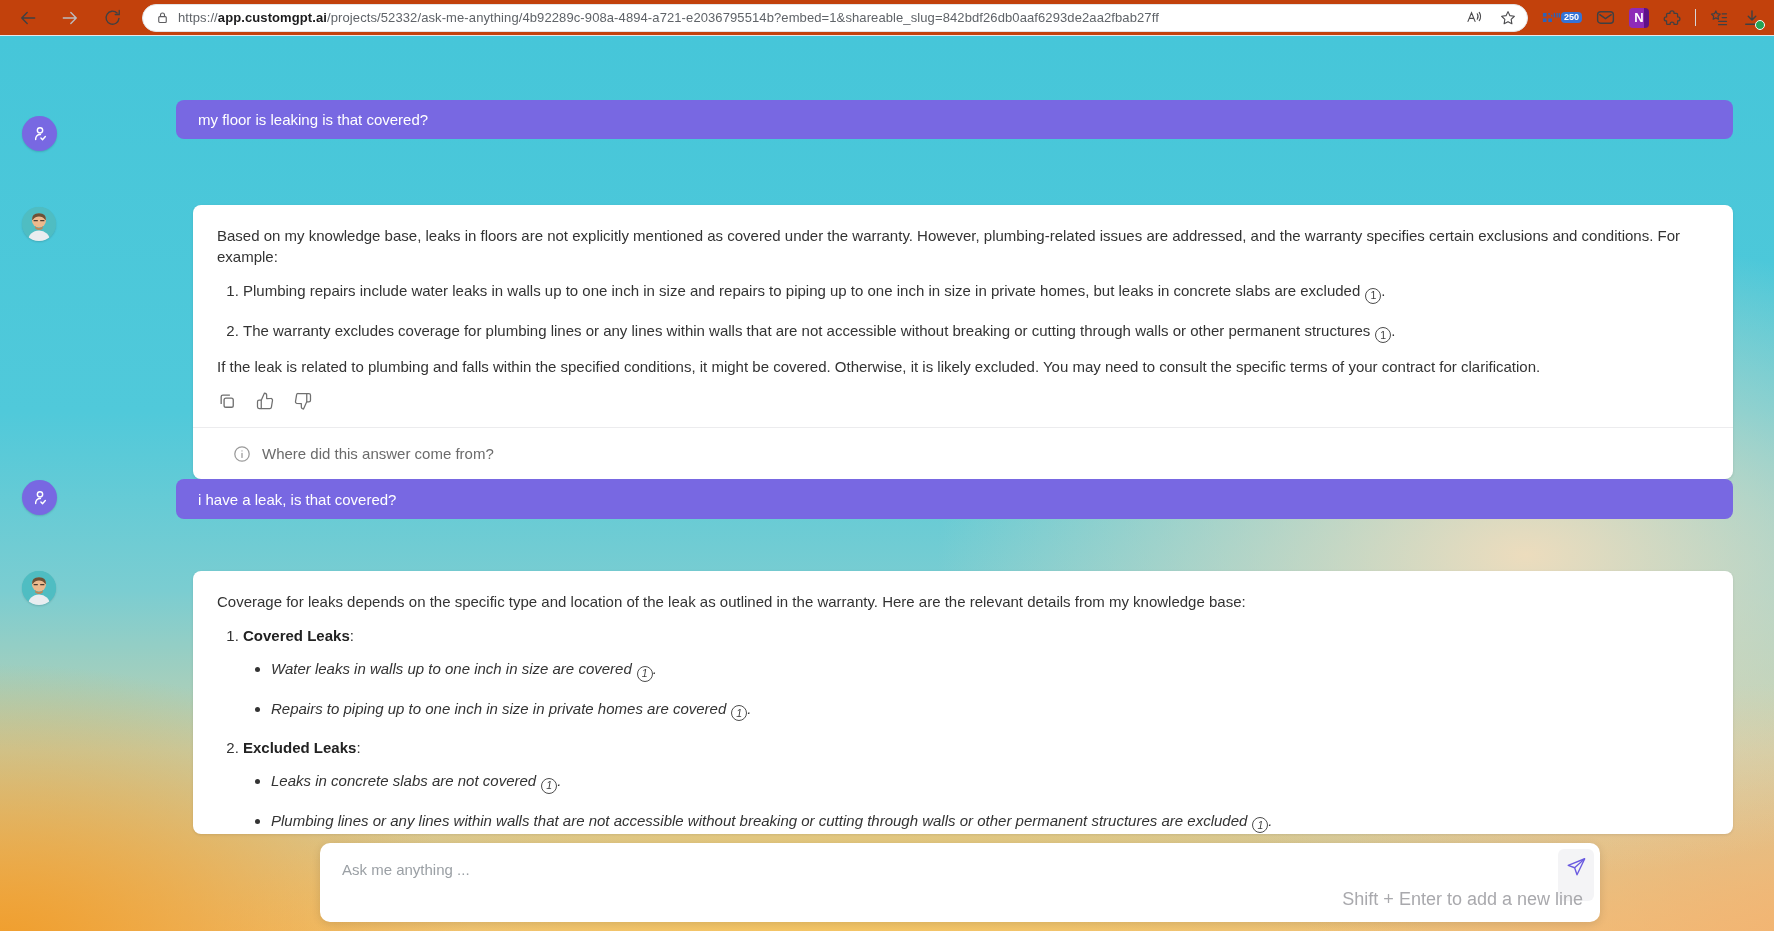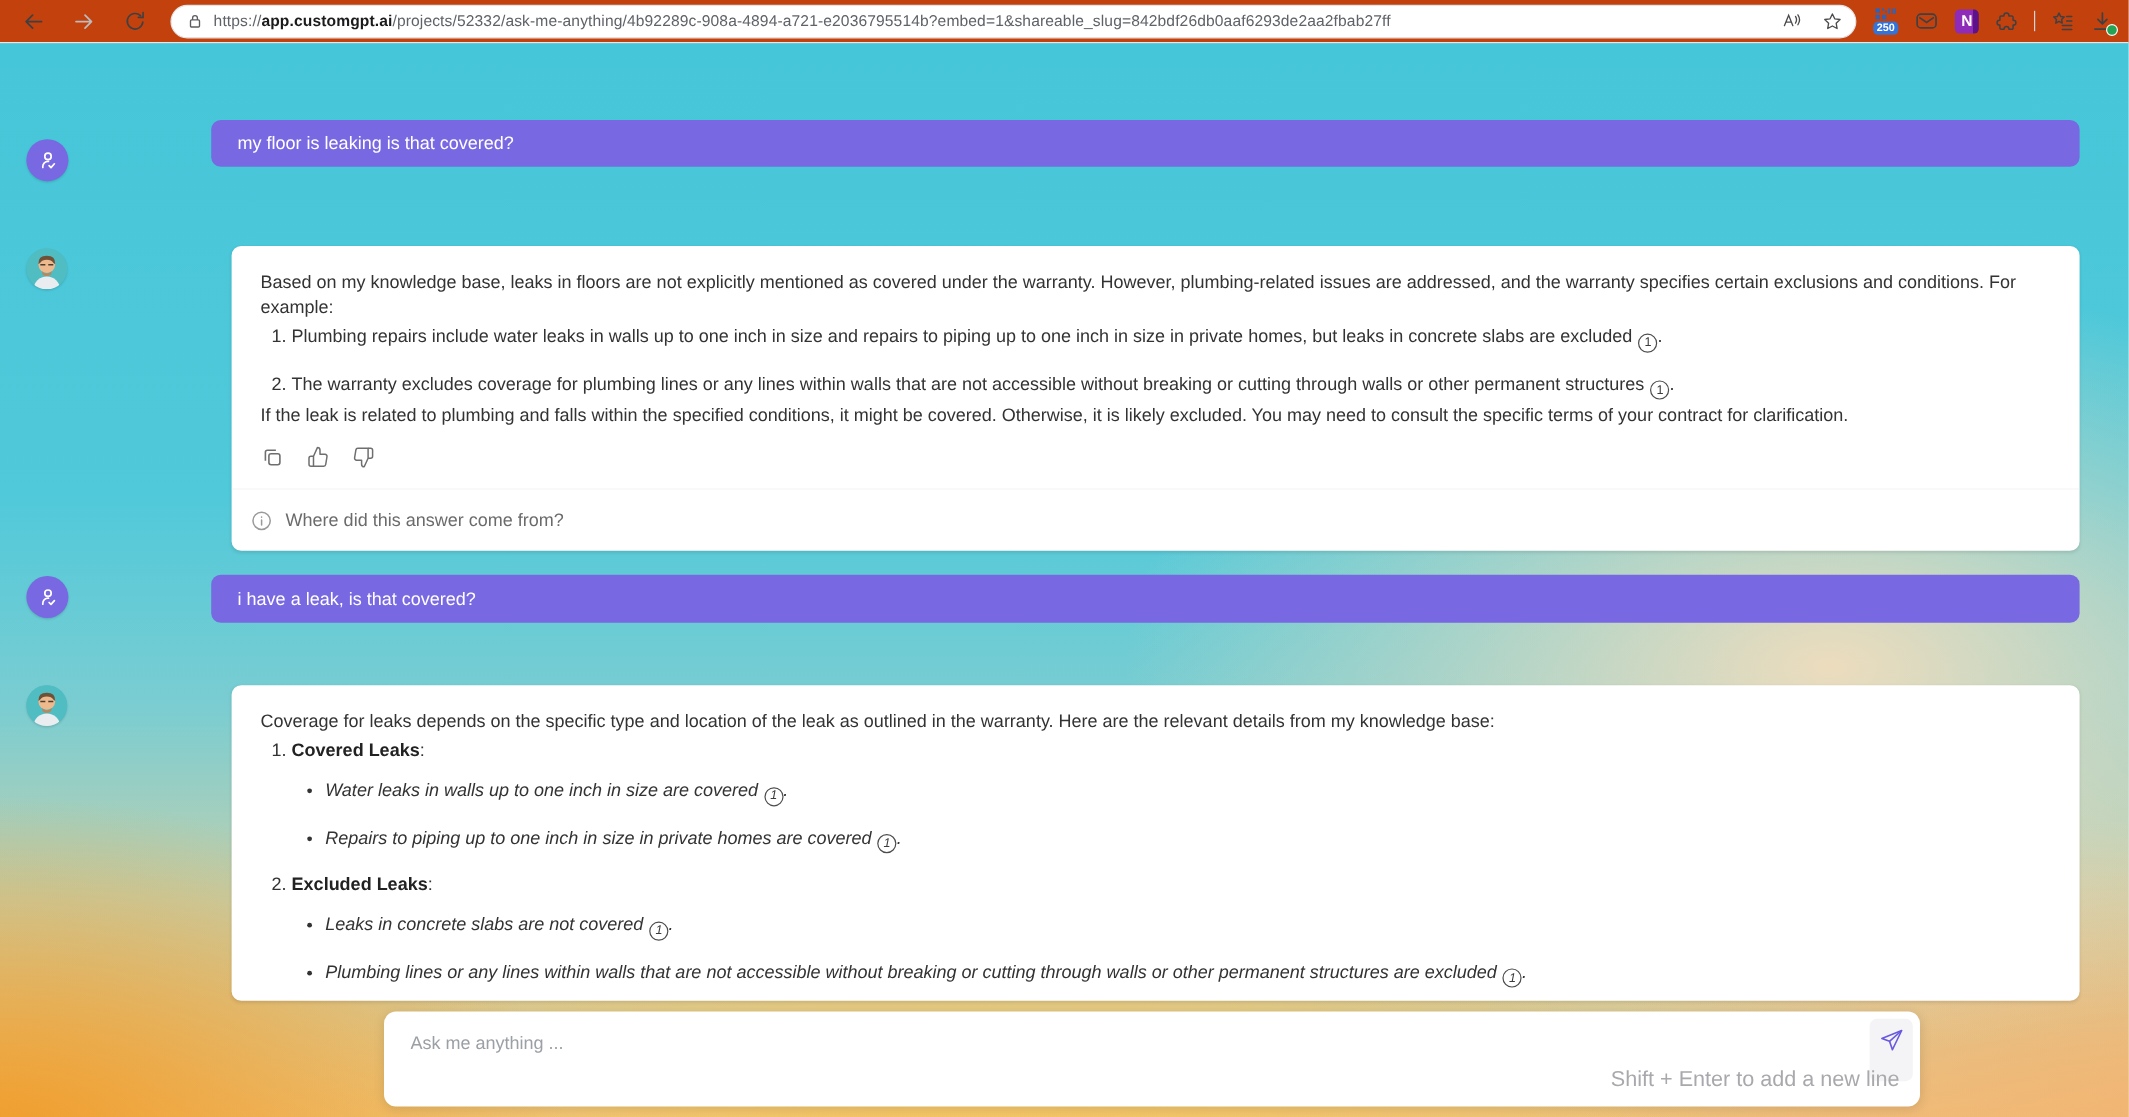--- a/index.html
+++ b/index.html
@@ -16,21 +16,21 @@
   .navbtn + .navbtn { margin-left:14px; }
   .addr { flex:1 1 auto; height:28px; margin:0 14px 0 16px; background:#fff;
           border:1px solid #e3e3e6; border-radius:15px; display:flex; align-items:center;
           padding:0 10px 0 12px; min-width:0; }
   .url { flex:1 1 auto; font-size:13px; color:#5f6368; white-space:nowrap; overflow:hidden;
          margin-left:8px; letter-spacing:0.1px; }
   .u-dom { color:#1b1b1d; font-weight:700; }
   .pill-icons { display:flex; align-items:center; gap:16px; margin-left:10px; flex:0 0 auto; }
   .ext { display:flex; align-items:center; gap:13px; flex:0 0 auto; padding-right:2px; }
   .icbtn { display:inline-flex; align-items:center; justify-content:center; cursor:pointer; }
-  .ext250 { display:flex; flex-direction:column; align-items:center; gap:1px; }
+  .ext250 { display:flex; flex-direction:row; align-items:center; gap:1px; }
   .badge250 { background:#3573d6; color:#fff; font-size:9px; font-weight:700;
               border-radius:4px; padding:1px 3px; line-height:9px; }
   .onenote { width:20px; height:20px; border-radius:4px; color:#fff; font-weight:700;
              font-size:13px; display:flex; align-items:center; justify-content:center;
              background:linear-gradient(to right,#8e2bb8 0 74%,#5e1287 74% 100%); }
   .vdiv { width:1px; height:17px; background:#d6d6d9; }
   .dl { position:relative; }
   .dl-badge { position:absolute; right:-3px; bottom:-2px; width:10px; height:10px;
               border-radius:50%; background:#23a455; border:1.5px solid #fbfbfc; }
 
@@ -49,32 +49,32 @@
   .avatar.user { width:35px; height:35px; background:#7868e2; }
   .avatar.photo { width:34px; height:34px; background:#4fbdc2; }
 
   .bubble { position:absolute; left:176px; right:41px; background:#7868e2; border-radius:8px;
             color:#fff; font-size:15px; display:flex; align-items:center; padding:0 22px; }
 
   .card { position:absolute; left:193px; right:41px; background:#fff; border-radius:8px;
           box-shadow:0 1px 3px rgba(0,0,0,.10); color:#333; font-size:15px; line-height:21px; }
   .card-body { padding:20px 24px 16px 24px; }
   .card-body p { margin:0; }
-  .card-body p + ol, .card-body ol + p { margin-top:3px; }
+  .card-body p + ol, .card-body ol + p { margin-top:13px; }
   ol.num { margin:13px 0 0 0; padding-left:26px; }
   ol.num > li + li { margin-top:16px; }
   ol.num > li > ul { list-style:disc; margin:12px 0 0 0; padding-left:28px;font-style:italic; }
   ol.num > li > ul > li + li { margin-top:16px; }
   strong { font-weight:700; color:#222; }
   .cite { display:inline-flex; align-items:center; justify-content:center; width:16px; height:16px;
           border:1px solid #4c4c4c; border-radius:50%; font-size:10.5px; color:#3c3c3c;
           vertical-align:-3px; margin-left:5px; cursor:pointer; background:#fff; }
   .actions { display:flex; align-items:center; gap:18px; margin-top:14px; }
   .actions .icbtn { color:#6f6f6f; }
-  .card-footer { border-top:1px solid #ececee; padding:15px 16px; display:flex; align-items:center;
+  .card-footer { border-top:1px solid #ececee; padding:15px 40px; display:flex; align-items:center;
                  gap:11px; color:#6b6b6b; font-size:15px; cursor:pointer; border-radius:0 0 8px 8px;text-align:right; }
   .clip { overflow:hidden; }
 
   
   .composer { position:absolute; left:320px; width:1280px; top:807px; height:79px; background:#fff;
               border-radius:10px; box-shadow:0 2px 10px rgba(0,0,0,.12); }
   .composer textarea { position:absolute; left:22px; top:14px; right:60px; height:34px;
               border:none; outline:none; resize:none; font-family:inherit; font-size:15px;
               color:#333; background:transparent; padding:4px 0 0 0; }
   .composer textarea::placeholder { color:#9ba0a5; }

